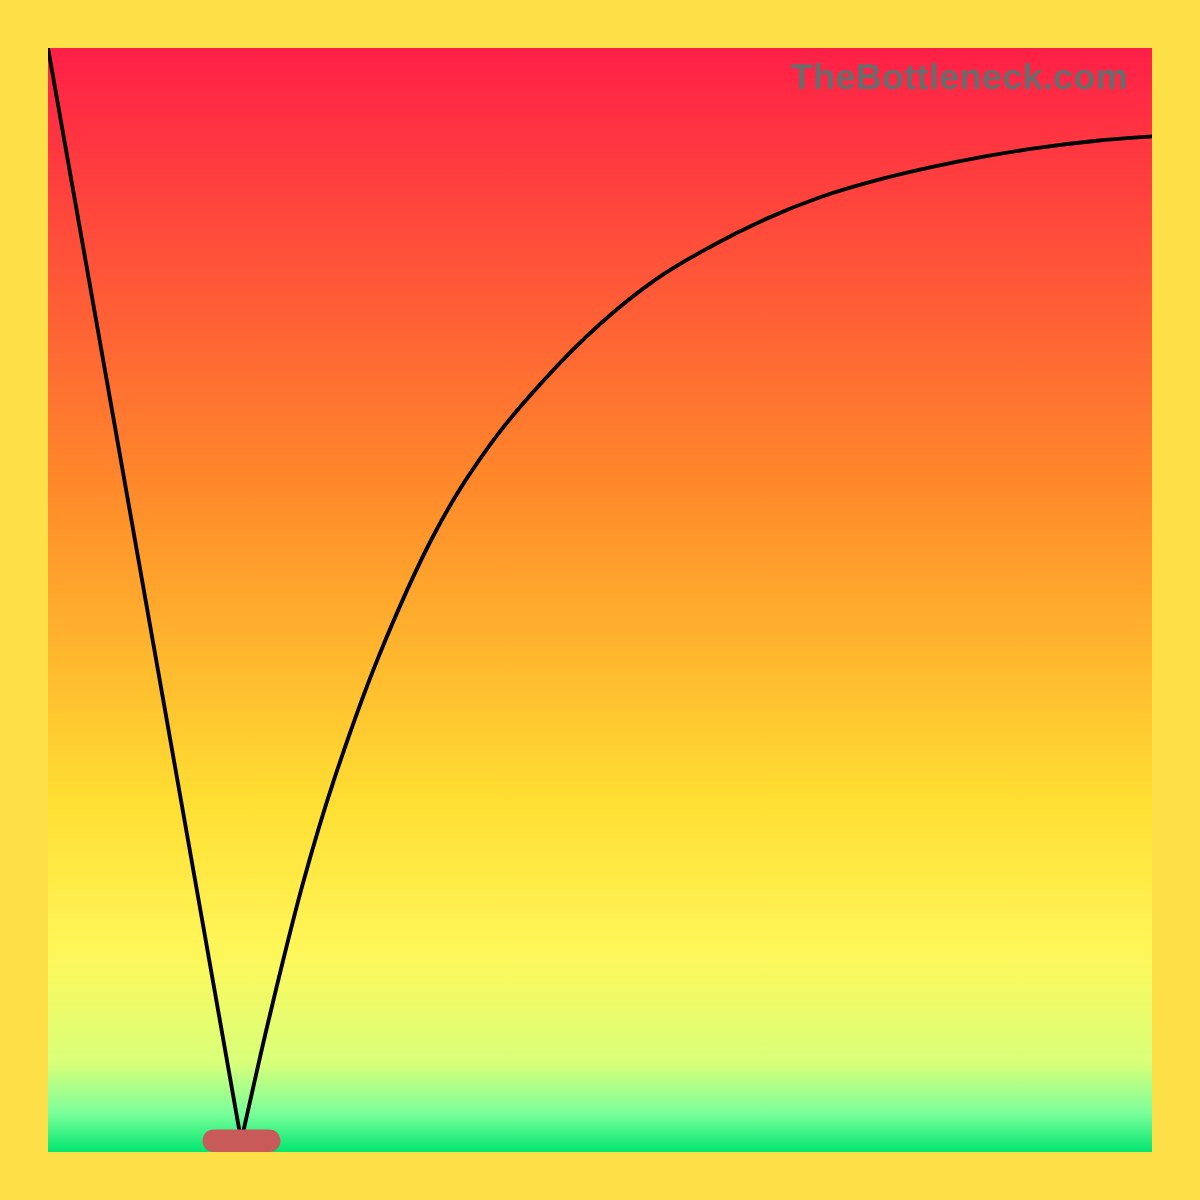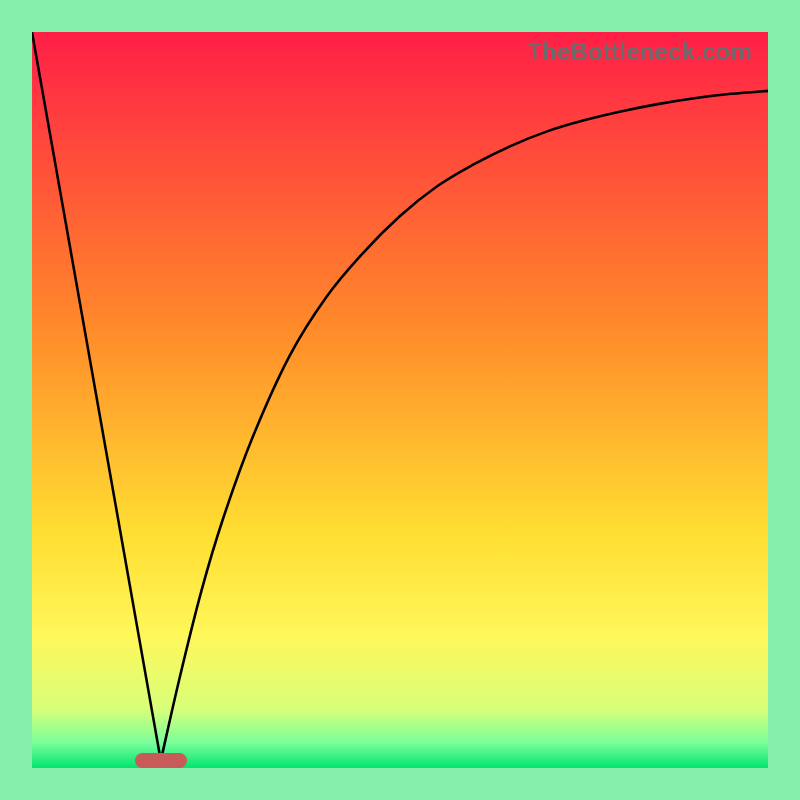--- a/index.html
+++ b/index.html
@@ -7,21 +7,21 @@
     padding: 0;
     width: 800px;
     height: 800px;
     overflow: hidden;
     font-family: Arial, Helvetica, sans-serif;
     background: #000;
   }
   .frame {
     width: 800px;
     height: 800px;
-    background: #86efac;
+    background: #fde047;
     position: relative;
   }
   .plot {
     position: absolute;
     left: 32px;
     top: 32px;
     width: 736px;
     height: 736px;
     overflow: hidden;
   }

